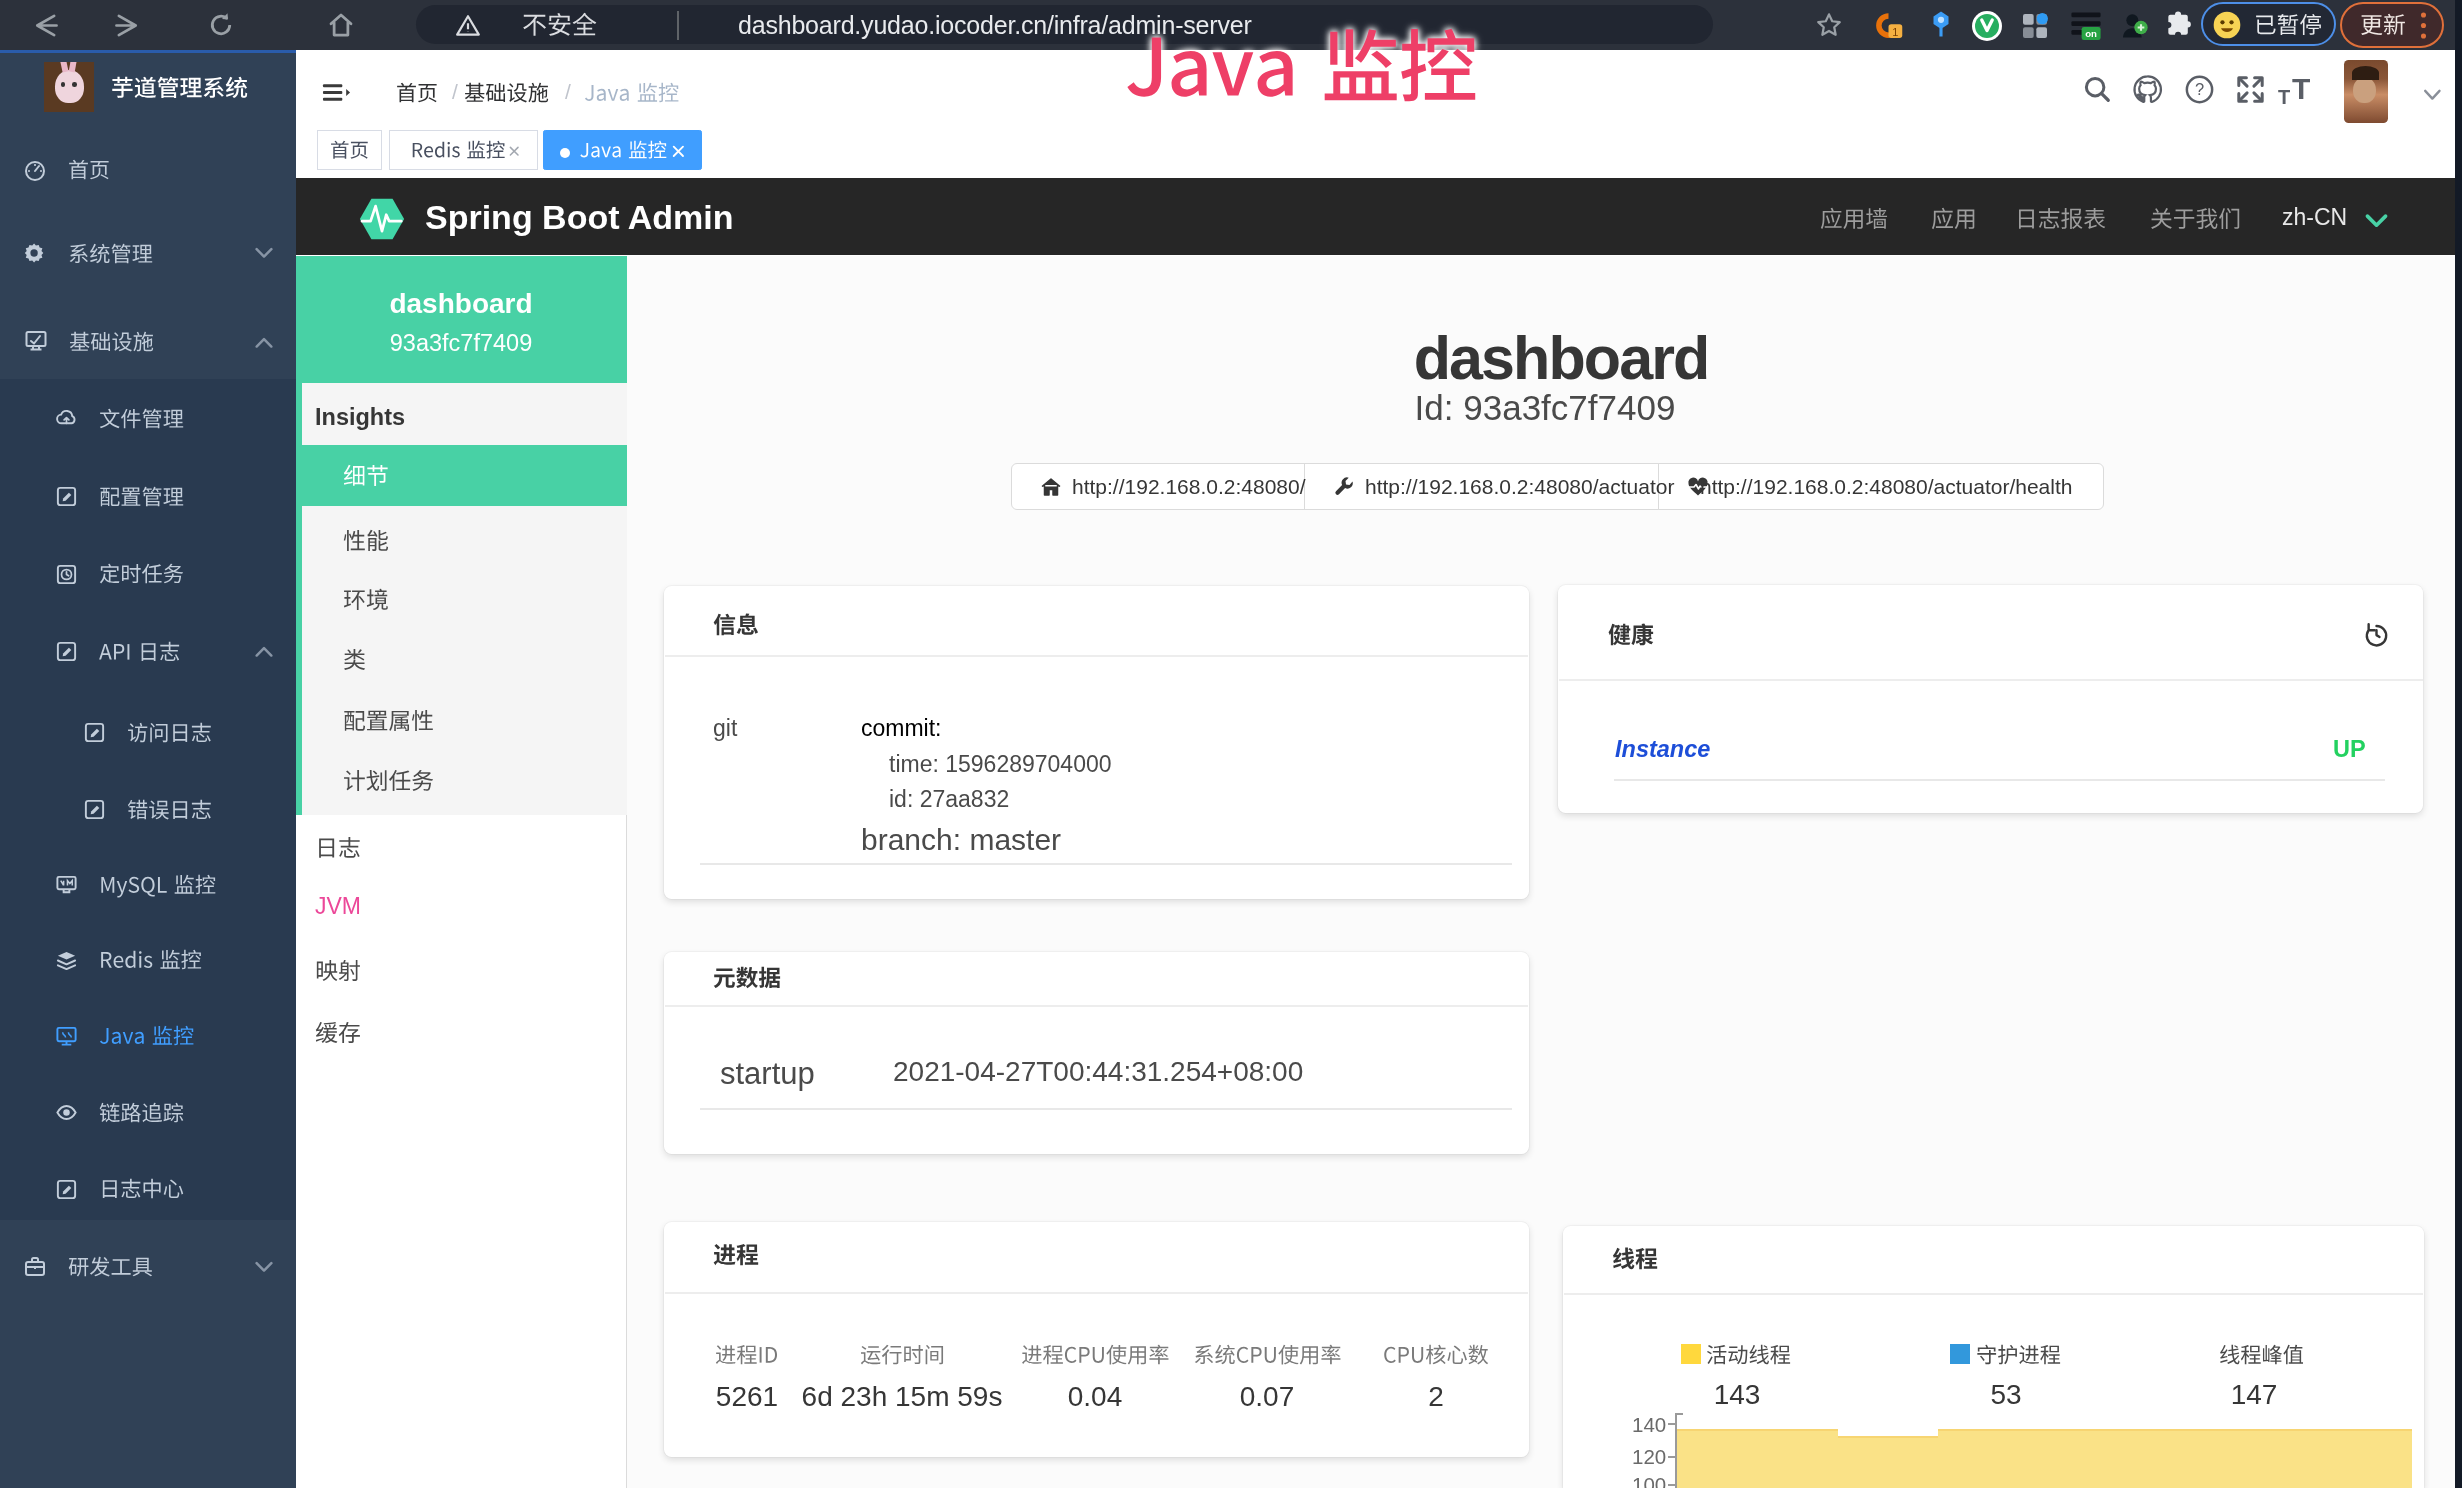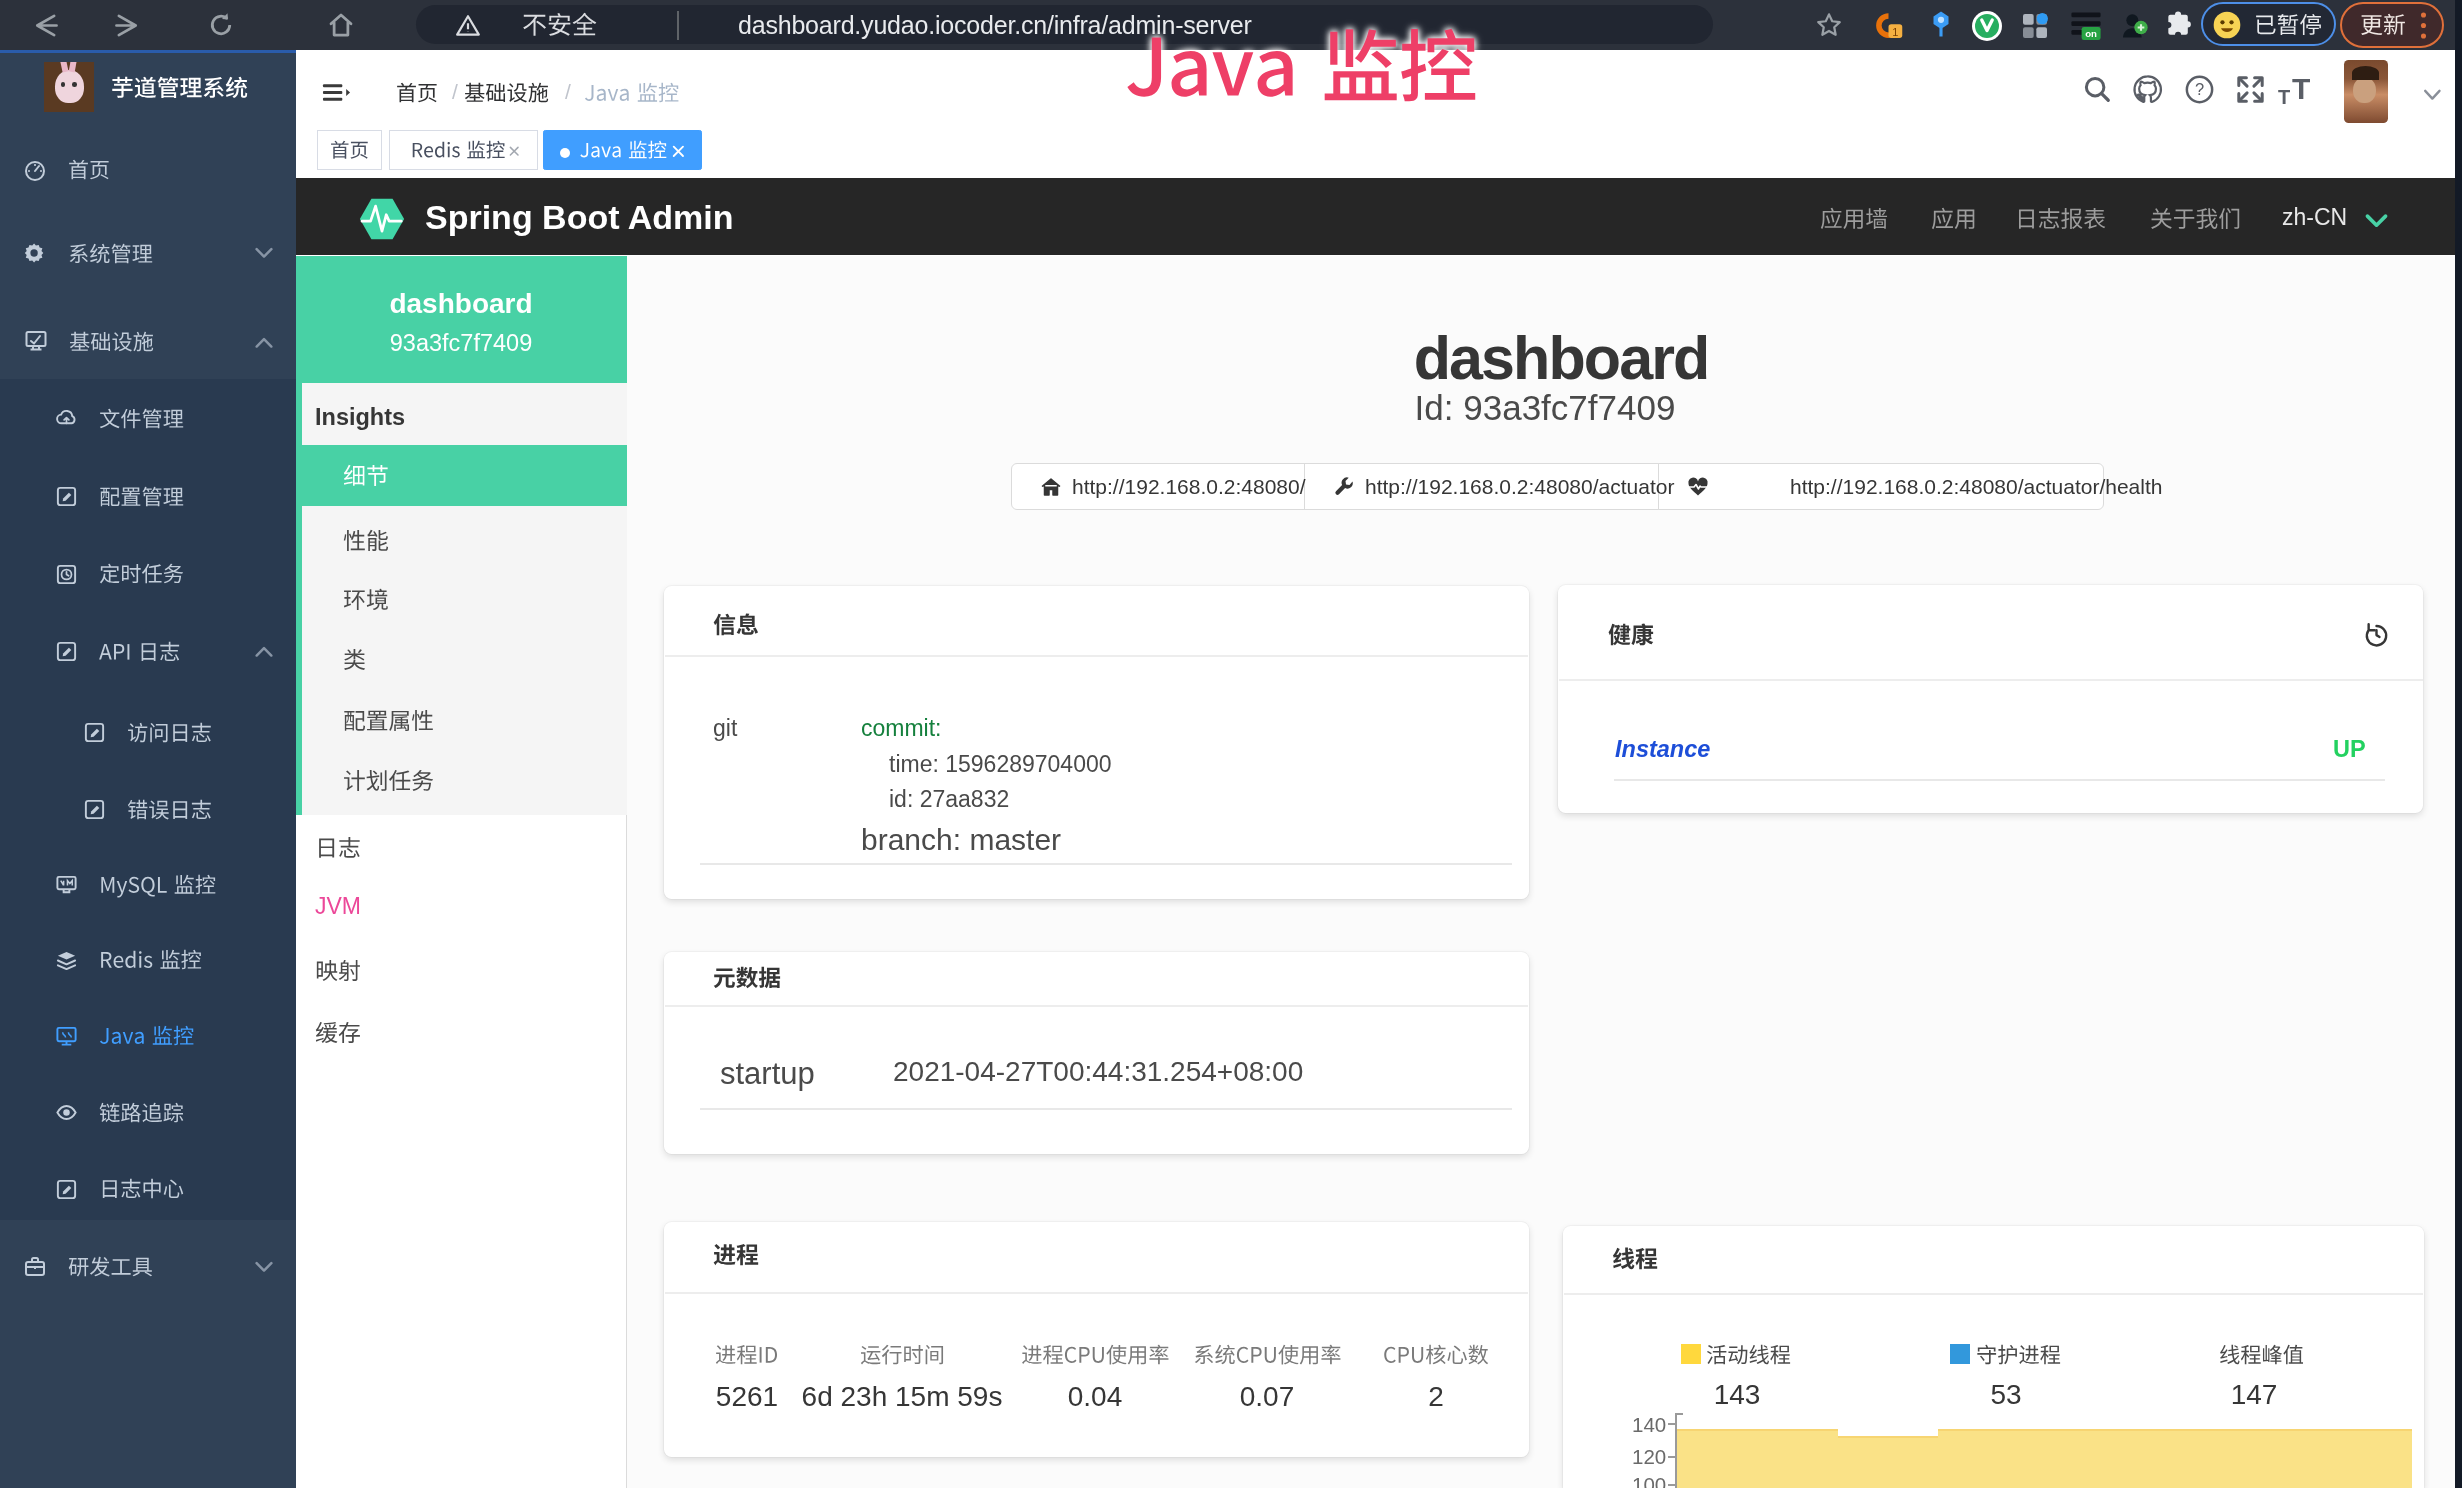--- a/index.html
+++ b/index.html
@@ -665,31 +665,31 @@
   </svg>
 <div class="lt" style="left:1072px;top:472px;font-size:21px;color:#363636;">http://192.168.0.2:48080/</div>
 <svg class="ic" style="left:1332px;top:475px" width="24" height="24" viewBox="0 0 24 24" fill="none">
     <path d="M20.5 6.5a5.4 5.4 0 0 1-7.4 6.6L7 19.2a2.1 2.1 0 0 1-3-3l6.1-6.1a5.4 5.4 0 0 1 6.6-7.4L13.5 6 14 9.5 17.5 10z" fill="#363636"></path>
   </svg>
 <div class="lt" style="left:1365px;top:472px;font-size:21px;color:#363636;">http://192.168.0.2:48080/actuator</div>
 <svg class="ic" style="left:1685px;top:475px" width="26" height="24" viewBox="0 0 24 24" fill="none">
     <path d="M12 20.5 C7 16 2.5 12.5 2.5 8.5 A4.8 4.8 0 0 1 12 6.4 4.8 4.8 0 0 1 21.5 8.5 C21.5 12.5 17 16 12 20.5z" fill="#363636"></path>
     <path d="M3 12 H8 L10 9.5 L12.5 14 L14 11 L15 12 H21" stroke="#fff" stroke-width="1.6" fill="none" stroke-linecap="round" stroke-linejoin="round"></path>
   </svg>
-<div class="lt" style="left:1790px;top:472px;font-size:21px;color:#363636;">http://192.168.0.2:48080/actuator/health</div>
+<div class="lt" style="left:1700px;top:472px;font-size:21px;color:#363636;">http://192.168.0.2:48080/actuator/health</div>
 <div style="left:664px;top:586px;width:865px;height:313px;position:absolute;background:#fff;border-radius:7.6px;box-shadow:0 3px 7.6px rgba(10,10,10,.12),0 0 0 0.8px rgba(10,10,10,.04)"></div>
 <svg class="t" style="left:713px;top:613px;" width="46" height="29" viewBox="0 0 60 38">
     <g fill="#363636" transform="translate(0,26.4) scale(0.03000,-0.03000)">
       <use href="#c4fe1B" x="0"></use>
       <use href="#c606fB" x="1000"></use>
     </g>
   </svg>
 <div style="left:665px;top:655px;width:863px;position:absolute;background:#ededed;height:1.5px"></div>
 <div class="lt" style="left:713px;top:712px;font-size:23px;color:#4a4a4a;">git</div>
-<div class="lt" style="left:861px;top:712px;font-size:23px;color:#15803d;">commit:</div>
+<div class="lt" style="left:861px;top:712px;font-size:23px;color:#000000;">commit:</div>
 <div class="lt" style="left:889px;top:748px;font-size:23px;color:#4a4a4a;">time: 1596289704000</div>
 <div class="lt" style="left:889px;top:783px;font-size:23px;color:#4a4a4a;">id: 27aa832</div>
 <div class="lt" style="left:861px;top:818px;font-size:30px;color:#4a4a4a;">branch: master</div>
 <div style="left:700px;top:863px;width:812px;position:absolute;background:#e8e8e8;height:1.5px"></div>
 <div style="left:1558px;top:585px;width:865px;height:228px;position:absolute;background:#fff;border-radius:7.6px;box-shadow:0 3px 7.6px rgba(10,10,10,.12),0 0 0 0.8px rgba(10,10,10,.04)"></div>
 <svg class="t" style="left:1608px;top:623px;" width="46" height="29" viewBox="0 0 60 38">
     <g fill="#363636" transform="translate(0,26.4) scale(0.03000,-0.03000)">
       <use href="#c5065B" x="0"></use>
       <use href="#c5eb7B" x="1000"></use>
     </g>

